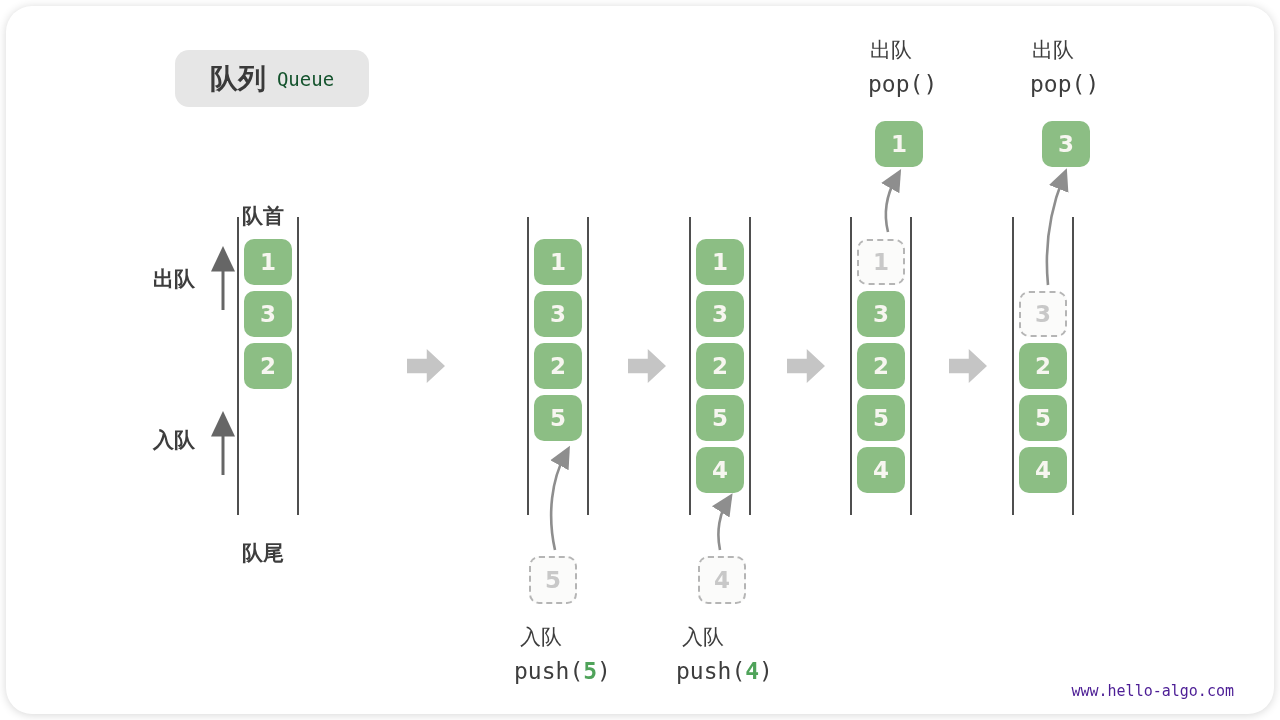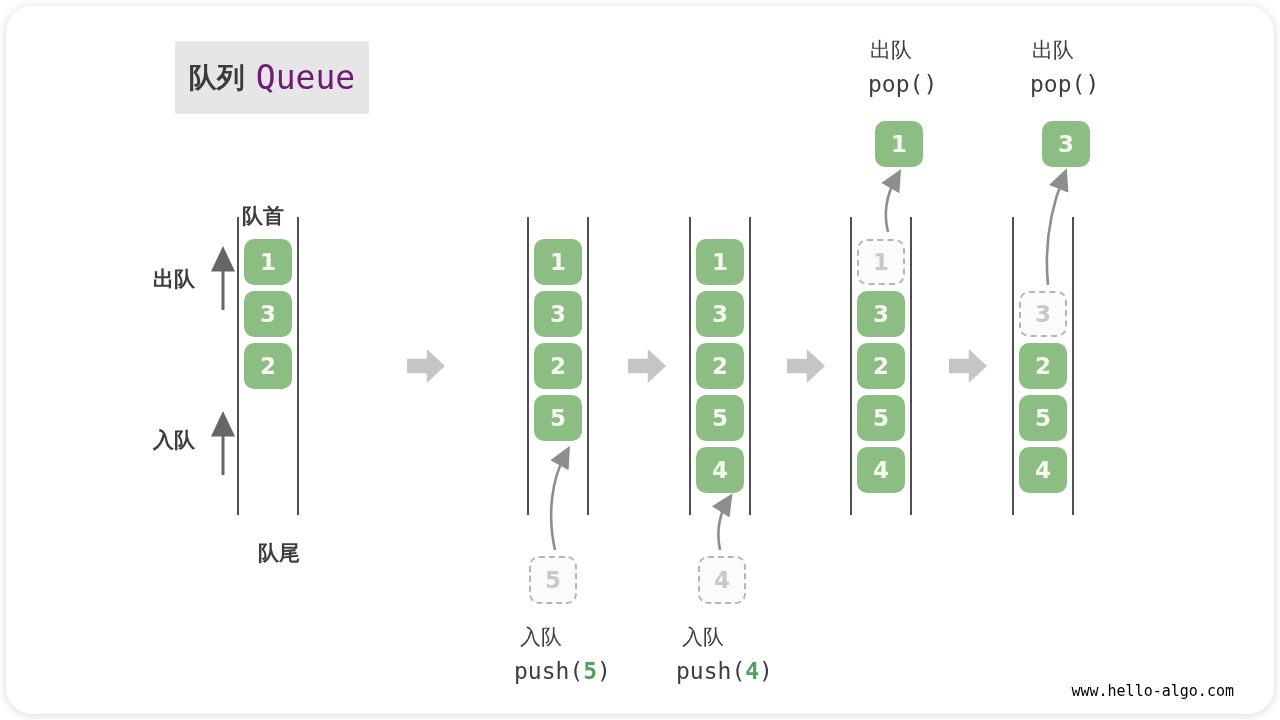--- a/index.html
+++ b/index.html
@@ -7,26 +7,26 @@
     width:1280px;height:720px;position:relative;overflow:hidden;
     background:#ffffff;
     font-family:"Liberation Sans", sans-serif;
     --green:#8CBE84; --accent:#4FA35A; --dark:#3D3D3D;
   }
   .canvas{
     position:absolute;inset:6px;background:#fff;border-radius:26px;
     box-shadow:0 1px 10px rgba(0,0,0,0.16);
   }
   .titlebox{
-    position:absolute;left:169px;top:35px;width:194px;height:73px;
-    background:#E6E6E6;border-radius:2px;
+    position:absolute;left:169px;top:44px;width:194px;height:57px;
+    background:#E6E6E6;border-radius:14px;
     display:flex;align-items:center;justify-content:center;gap:11px;
   }
   .title-zh{font-weight:700;font-size:28px;color:#3A3A3A;}
-  .title-en{font-family:"DejaVu Sans Mono",monospace;font-size:33px;color:#701a75;}
+  .title-en{font-family:"DejaVu Sans Mono",monospace;font-size:19px;color:#14532d;}
   .side-label{
     position:absolute;font-size:21px;font-weight:700;color:var(--dark);
     white-space:nowrap;line-height:1;
   }
   .op-label{
     position:absolute;font-size:21px;font-weight:500;color:var(--dark);
     white-space:nowrap;line-height:1;
   }
   .op-code{
     position:absolute;font-family:"DejaVu Sans Mono",monospace;font-size:23px;
@@ -44,36 +44,36 @@
   }
   .cell.ghost{
     background:#FBFBFA;border:2px dashed #B5B5B5;color:#C8C8C8;
   }
   .block-arrow{
     position:absolute;width:38px;height:34px;background:#C5C5C5;
     clip-path:polygon(0% 29%, 52% 29%, 52% 0%, 100% 50%, 52% 100%, 52% 71%, 0% 71%);
   }
   .watermark{
     position:absolute;right:40px;top:676px;
-    font-family:"DejaVu Sans Mono",monospace;font-size:15px;color:#000000;
+    font-family:"DejaVu Sans Mono",monospace;font-size:15px;color:#4c1d95;
   }
   svg.overlay{position:absolute;left:0;top:0;pointer-events:none;}
 </style>
 </head>
 <body style="--green: #8CBE84; --accent: #4FA35A; --dark: #3D3D3D;">
 
 <div class="canvas">
 
   <div class="titlebox">
     <span class="title-zh">队列</span>
     <span class="title-en">Queue</span>
   </div>
 
   <div class="side-label" style="left:236px;top:151px;margin-top:48px;">队首</div>
-  <div class="side-label" style="left:252px;top:536px;">队尾</div>
+  <div class="side-label" style="left:236px;top:536px;">队尾</div>
   <div class="side-label" style="left:147px;top:262px;">出队</div>
   <div class="side-label" style="left:147px;top:423px;">入队</div>
 
   <div class="queue" style="left:231px;">
     <div class="wall" style="left:0;"></div>
     <div class="wall" style="left:60px;"></div>
   <div class="cell" style="left: 7px; top: 22px;">1</div>
       <div class="cell" style="left: 7px; top: 74px;">3</div>
       <div class="cell" style="left: 7px; top: 126px;">2</div>
     </div>

